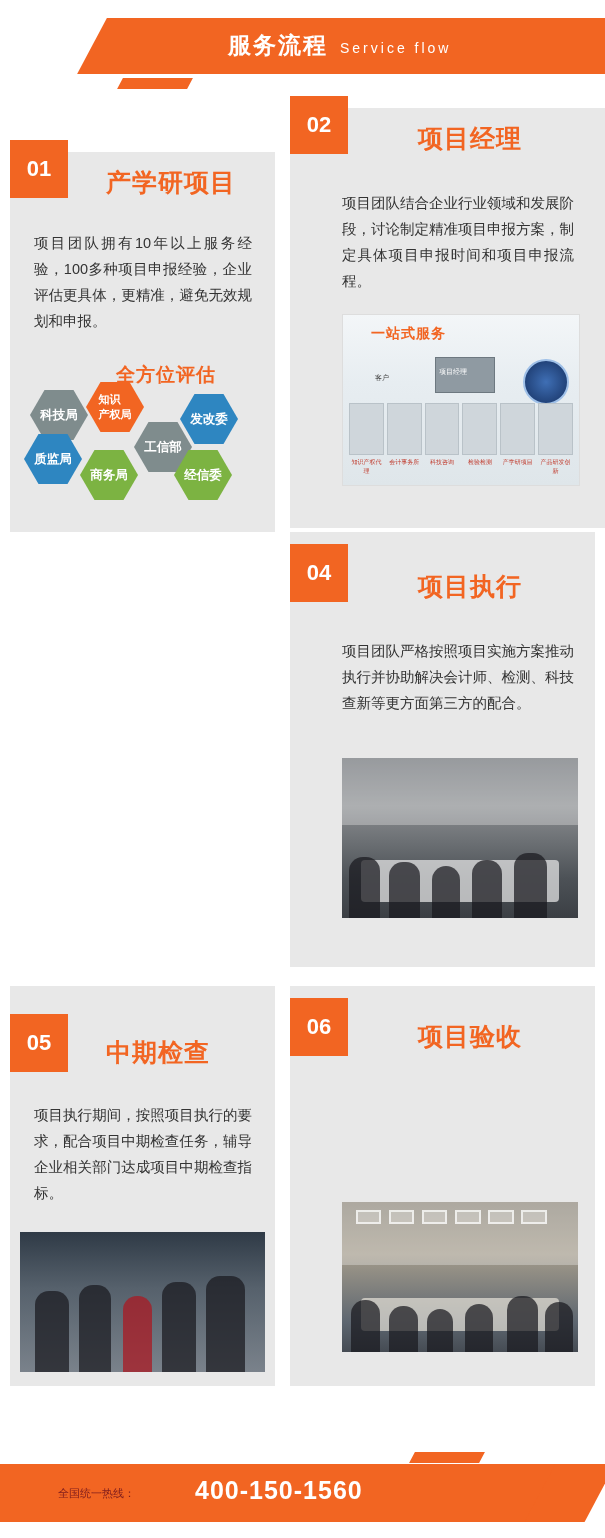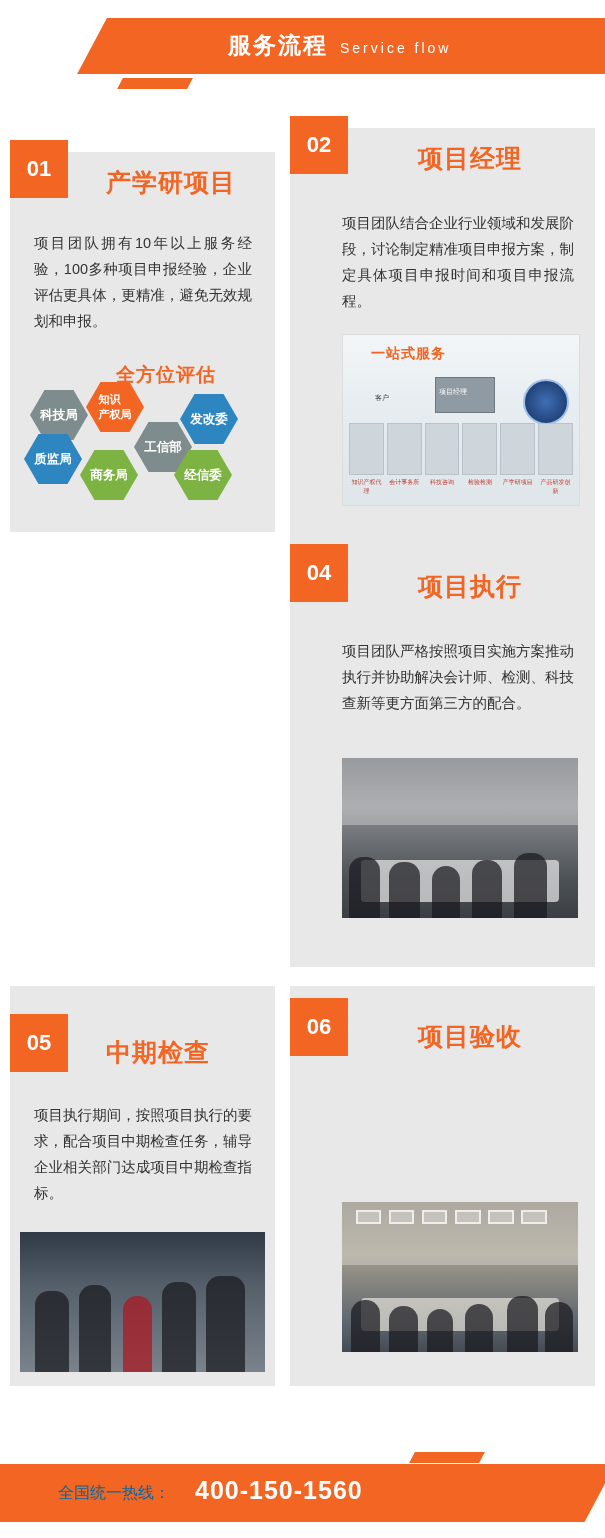--- a/index.html
+++ b/index.html
@@ -76,21 +76,21 @@
   .hex{
     position:absolute;width:58px;height:50px;
     clip-path:polygon(25% 0%,75% 0%,100% 50%,75% 100%,25% 100%,0% 50%);
   }
   .hex-title{
     position:absolute;left:92px;top:-6px;
     color:#f26522;font-size:19px;font-weight:bold;letter-spacing:1px;
   }
 
   
-  #card02{left:290px;top:128px;width:305px;height:420px;}
+  #card02{left:290px;top:108px;width:305px;height:420px;padding-left:10px;}
   #card02 .badge{left:0px;top:-12px;}
   #card02 .title{left:128px;top:14px;}
   #card02 .body{left:52px;top:82px;width:232px;}
   .c2photo{position:absolute;left:52px;top:206px;width:236px;height:170px;
     background:linear-gradient(180deg,#f3f6f8 0%,#e7edf1 40%,#dfe6ea 100%);
     overflow:hidden;border:1px solid #dddddd;}
   .c2-onestop{position:absolute;left:28px;top:10px;color:#f26522;font-size:14px;font-weight:bold;letter-spacing:1px;}
   .c2-center{position:absolute;left:92px;top:42px;width:58px;height:34px;background:#8f9aa2;border:1px solid #6d7880;}
   .c2-centertxt{position:absolute;left:96px;top:52px;font-size:7px;color:#ffffff;}
   .c2-kh{position:absolute;left:32px;top:58px;font-size:7px;color:#444;}
@@ -138,21 +138,21 @@
   .ppl i{position:absolute;bottom:0;background:rgba(25,25,30,.72);border-radius:14px 14px 0 0;display:block;}
   .tbl{position:absolute;left:8%;bottom:16%;width:84%;height:20%;background:rgba(225,225,225,.55);border-radius:4px;}
   .wall{position:absolute;top:0;left:0;width:100%;height:42%;background:rgba(255,255,255,.30);}
   .frame{position:absolute;top:12%;width:9%;height:16%;border:2px solid rgba(255,255,255,.7);background:rgba(255,255,255,.25);}
 
   
   .footer{position:absolute;left:0;top:1452px;width:605px;height:86px;}
   .ft-bar{position:absolute;left:0;top:12px;width:560px;height:58px;background:#f26522;}
   .ft-slant{position:absolute;left:540px;top:12px;width:60px;height:58px;background:#f26522;transform:skewX(-28deg);}
   .ft-slant2{position:absolute;left:412px;top:0px;width:70px;height:11px;background:#f26522;transform:skewX(-28deg);}
-  .ft-text{position:absolute;left:58px;top:28px;color:#0369a1;font-size:16px;line-height:26px;}
+  .ft-text{position:absolute;left:58px;top:28px;color:#7f1d1d;font-size:11px;line-height:26px;}
   .ft-phone{position:absolute;left:195px;top:22px;color:#ffffff;font-size:25px;font-weight:bold;letter-spacing:1px;line-height:32px;}
 </style>
 </head>
 <body>
 
 <div class="page">
 
   <div class="header">
     <div class="hdr-slant"></div>
     <div class="hdr-bar"></div>

